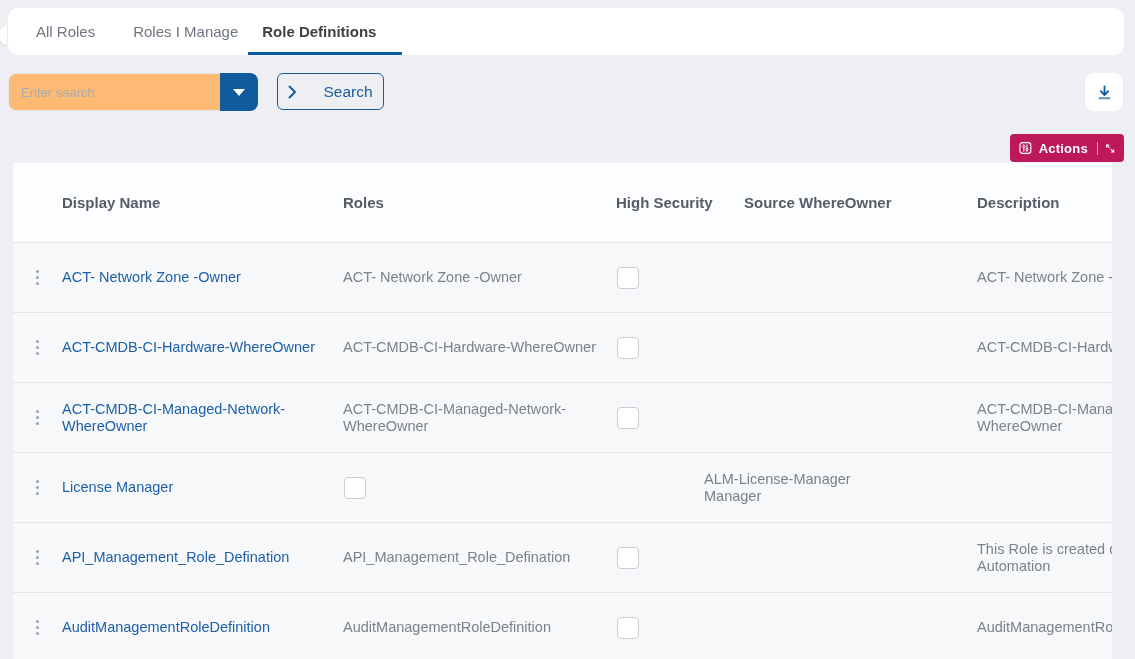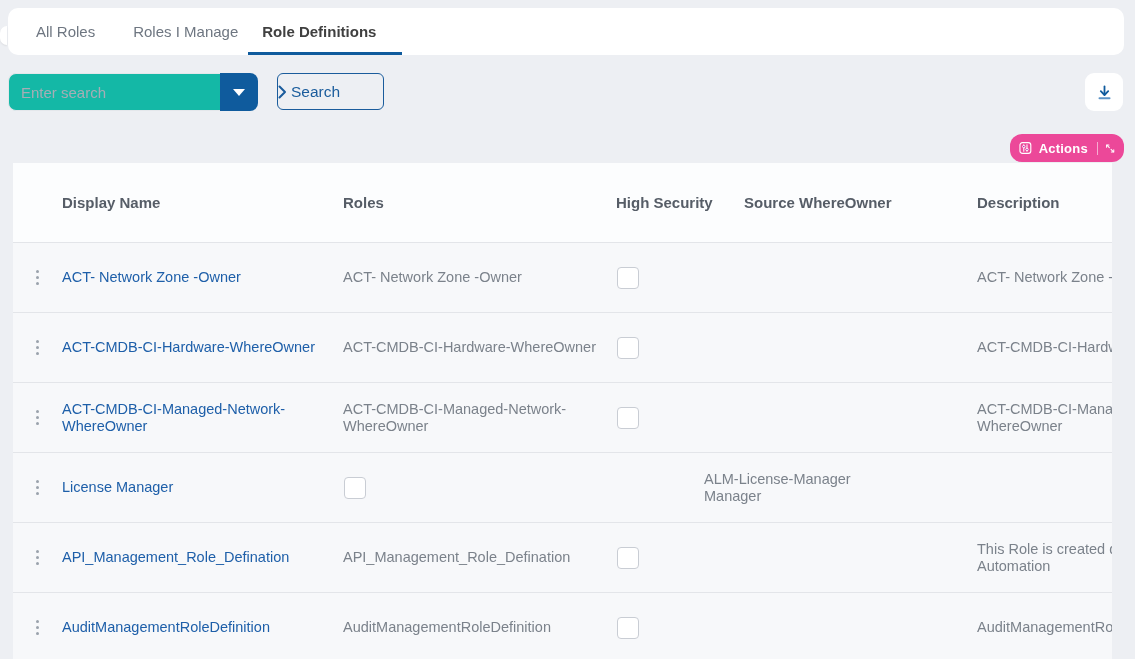--- a/index.html
+++ b/index.html
@@ -31,50 +31,50 @@
   .tab.active { color:#404040; font-weight:bold; }
   .tab.active::after {
     content:""; position:absolute; left:-2px; right:-14px; bottom:0;
     height:3px; background:#0f5b9d;
   }
 
   
   .search-group { position:absolute; left:8px; top:73px; height:38px; display:flex; }
   .search-input {
     width:212px; height:38px; border:1px solid #e4e7eb; border-right:none;
-    border-radius:8px 0 0 8px; padding:0 12px; font-size:15px; color:#3a3f46;
-    background:#14b8a6; outline:none; font-family:"Liberation Sans", sans-serif;
+    border-radius:8px 0 0 8px; padding:0 12px; font-size:13px; color:#3a3f46;
+    background:#fdba74; outline:none; font-family:"Liberation Sans", sans-serif;
   }
   .search-input::placeholder { color:#a6adb5; }
   .dropdown-btn {
     width:38px; height:38px; background:#0f5b9d; border:none; cursor:pointer;
     border-radius:0 8px 8px 0; display:flex; align-items:center; justify-content:center;
   }
   .caret-down {
     width:0; height:0;
     border-left:6px solid transparent; border-right:6px solid transparent;
     border-top:7px solid #ffffff;
   }
   .search-btn {
     position:absolute; left:277px; top:73px; width:107px; height:37px;
     background:transparent; border:1.5px solid #1a5c9c; border-radius:6px;
     color:#1a5c9c; font-size:15.5px; cursor:pointer;
-    display:flex; align-items:center; gap:4px;
+    display:flex; align-items:center; justify-content:center; gap:26px;
     font-family:"Liberation Sans", sans-serif;
   }
   .download-btn {
     position:absolute; left:1085px; top:73px; width:38px; height:38px;
     background:#ffffff; border:none; border-radius:9px; cursor:pointer;
     display:flex; align-items:center; justify-content:center;
   }
 
   
   .actions-btn {
     position:absolute; left:1010px; top:134px; width:114px; height:28px;
-    background:#ec4899; border:none; border-radius:12px; cursor:pointer;
+    background:#be185d; border:none; border-radius:4px; cursor:pointer;
     display:flex; align-items:center; padding:0 9px; gap:7px; color:#fff;
   }
   .actions-label { font-size:13px; font-weight:bold; letter-spacing:.2px; }
   .actions-divider { width:1px; height:13px; background:rgba(255,255,255,.55); margin-left:2px; }
 
   
   .table-card {
     position:absolute; left:13px; top:163px; width:1099px; height:528px;
     background:#fcfdfe; overflow:hidden;
   }

